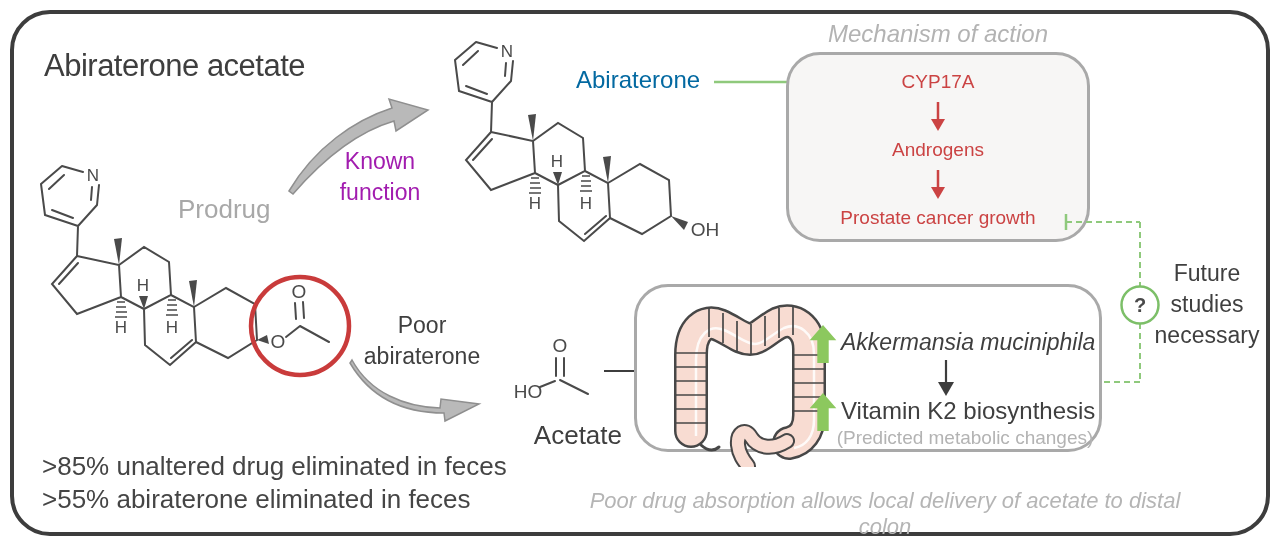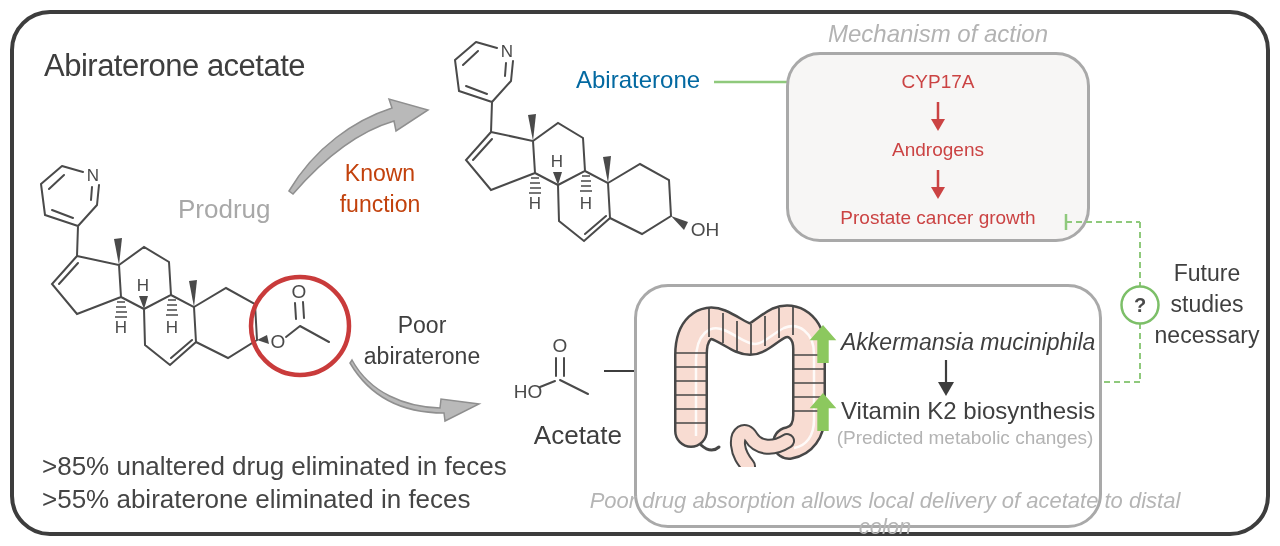--- a/index.html
+++ b/index.html
@@ -1,30 +1,30 @@
 <!DOCTYPE html>
 <html><head>
 <meta charset="utf-8">
 <style>
   html,body{margin:0;padding:0;background:#fff;width:1280px;height:546px;
     font-family:"Liberation Sans",sans-serif;overflow:hidden;position:relative;}
   .abs{position:absolute;}
   #frame{left:10px;top:10px;width:1252px;height:518px;border:4px solid #3d3d3d;border-radius:40px;background:#fff;}
   #title{left:44px;top:48px;font-size:31px;font-weight:normal;color:#3e3e3e;letter-spacing:-0.5px;}
   #prodrug{left:178px;top:194px;font-size:26px;color:#a8a8a8;}
-  #known-text{left:318px;top:146px;width:124px;text-align:center;font-size:23px;line-height:31px;color:#c2410c;margin-top:12px;}
+  #known-text{left:318px;top:146px;width:124px;text-align:center;font-size:23px;line-height:31px;color:#a21caf;}
   #newly-text{left:357px;top:310px;width:130px;text-align:center;font-size:23px;line-height:31px;color:#3f3f3f;}
   #abiraterone-label{left:576px;top:66px;font-size:24px;color:#0369a1;}
   #moa-header{left:786px;top:20px;width:304px;text-align:center;font-size:24px;font-style:italic;color:#b3b3b3;}
   #moa-box{left:786px;top:52px;width:304px;height:190px;border:3px solid #a9a9a9;border-radius:34px;
     background:#f7f6f5;box-sizing:border-box;display:flex;flex-direction:column;align-items:center;padding-top:12px;}
   .moa-step{font-size:19px;color:#cb4343;line-height:30px;}
   .moa-arrow{margin:3px 0;}
   #future-text{left:1152px;top:258px;width:110px;text-align:center;font-size:23px;line-height:31px;color:#3f3f3f;}
-  #colon-box{left:634px;top:284px;width:468px;height:244px;border:3px solid #a9a9a9;border-radius:34px;background:#fff;box-sizing:border-box;}
+  #colon-box{left:634px;top:284px;width:468px;height:168px;border:3px solid #a9a9a9;border-radius:34px;background:#fff;box-sizing:border-box;}
   #akk{left:204px;top:42px;font-size:23px;font-style:italic;color:#3f3f3f;}
   #vitk{left:204px;top:110px;font-size:24px;color:#3f3f3f;}
   #pred-note{left:186px;top:140px;width:260px;text-align:center;font-size:19px;color:#b3b3b3;margin-left:12px;}
   #acetate-label{left:492px;top:420px;width:130px;text-align:right;font-size:26px;color:#3f3f3f;}
   #stats{left:42px;top:450px;font-size:26px;line-height:32.5px;color:#454545;}
   #caption{left:570px;top:488px;width:630px;text-align:center;font-size:22px;font-style:italic;color:#b5b5b5;}
   svg text{font-family:"Liberation Sans",sans-serif;}
   .atom{font-size:17px;fill:#4a4a4a;text-anchor:middle;}
   .atom-big{font-size:19px;fill:#4a4a4a;text-anchor:middle;}
   .bond{stroke:#4a4a4a;stroke-width:2;fill:none;stroke-linecap:round;}

